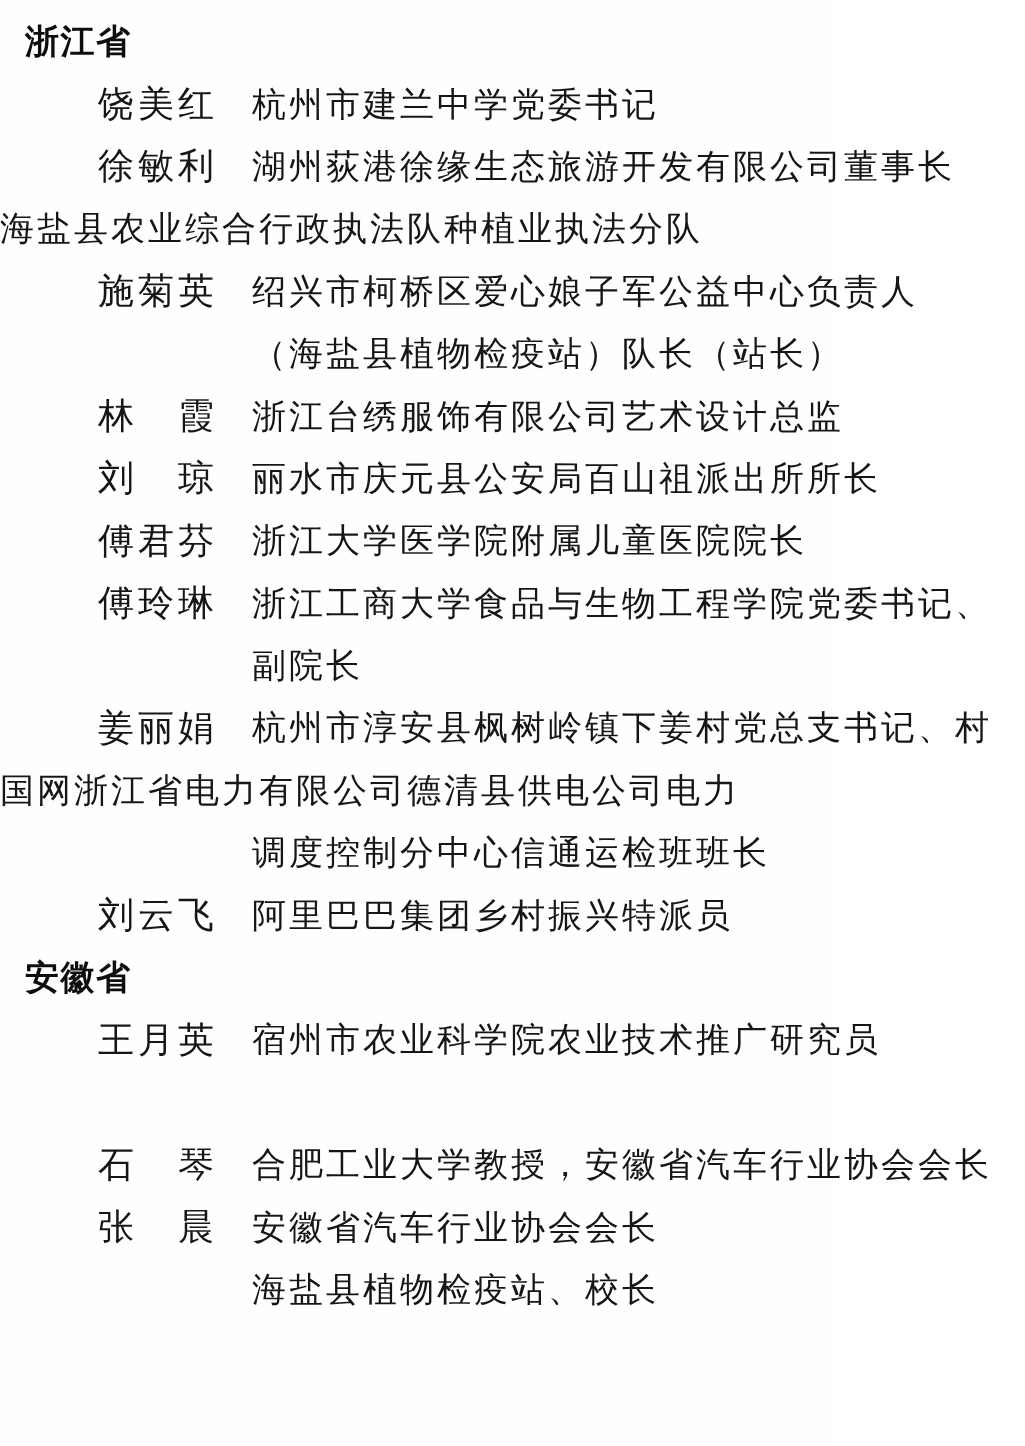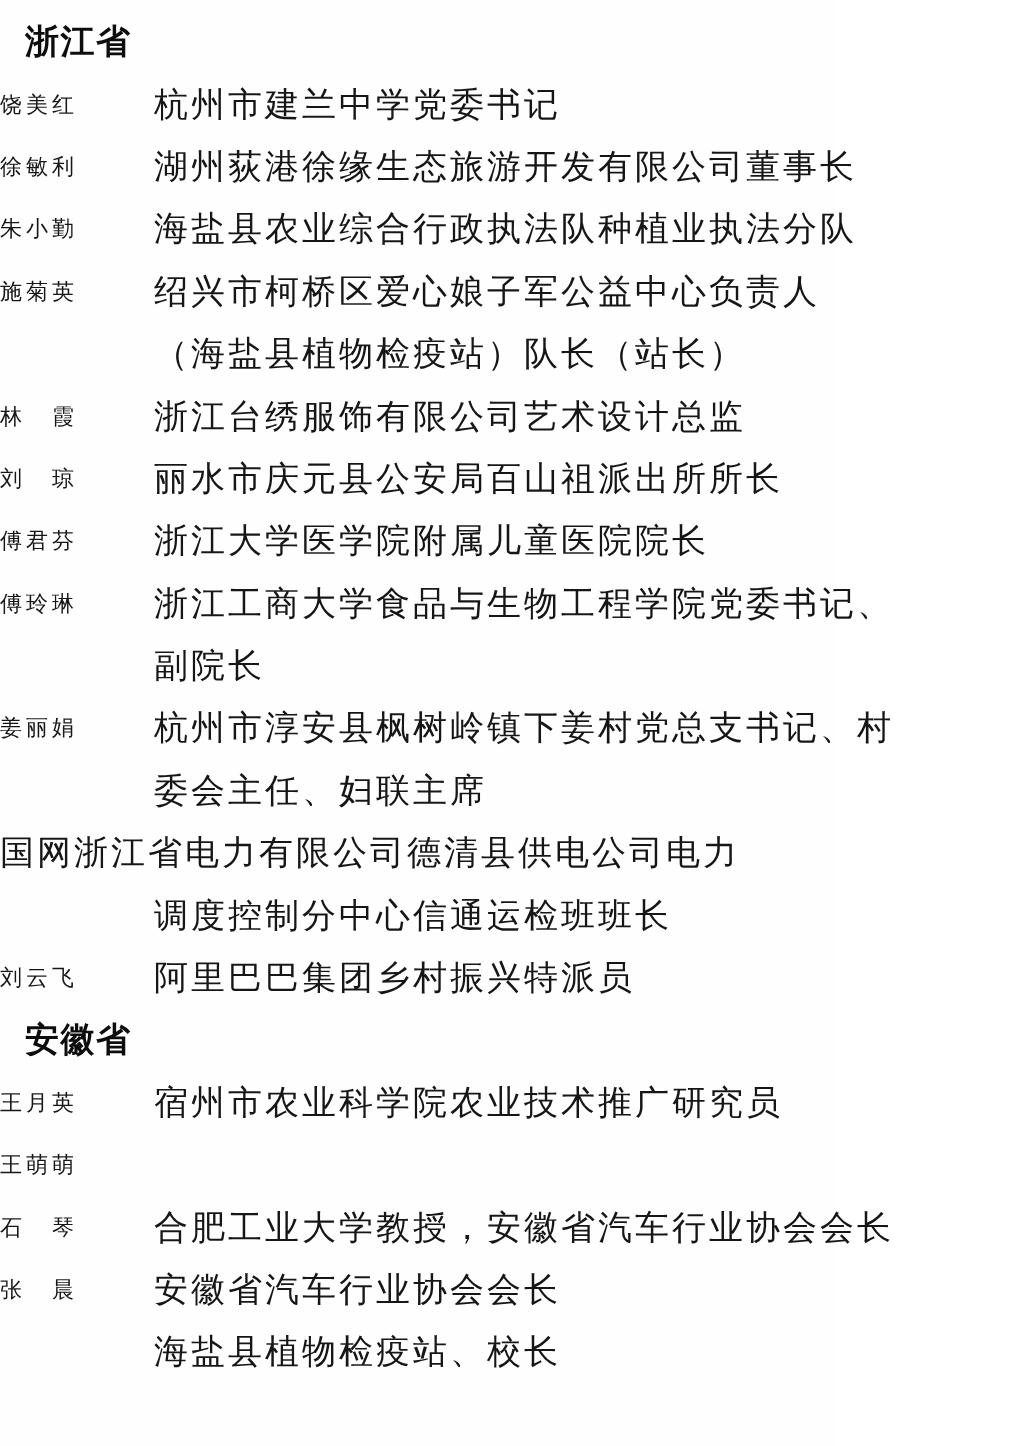--- a/index.html
+++ b/index.html
@@ -28,24 +28,25 @@
   }
   .province {
     margin-left: 25px;
     font-family: "Liberation Sans", "DejaVu Sans", sans-serif;
     font-weight: 700;
     font-size: 34px;
     letter-spacing: 1.5px;
     color: #0d0d0d;
   }
   .name {
+    margin-left: 98px;
     width: 154px;
     flex: 0 0 auto;
     font-family: "Liberation Serif", "DejaVu Serif", serif;
-    font-size: 22px;
+    font-size: 36px;
     letter-spacing: 4px;
     color: #161616;
   }
   .title {
     font-family: Liberation Sans, sans-serif;
     font-size: 34px;
     letter-spacing: 3px;
     color: #161616;
   }
 </style>
@@ -62,21 +63,20 @@
     <span class="name">饶美红</span>
     <span class="title">杭州市建兰中学党委书记</span>
   </div>
 
   <div class="line">
     <span class="name">徐敏利</span>
     <span class="title">湖州荻港徐缘生态旅游开发有限公司董事长</span>
   </div>
 
   <div class="line">
-    <span class="name">朱小勤</span>
     <span class="title">海盐县农业综合行政执法队种植业执法分队</span>
   </div>
   <div class="line">
     <span class="name">施菊英</span>
     <span class="title">绍兴市柯桥区爱心娘子军公益中心负责人</span>
   </div>
 
   <div class="line">
     <span class="name"></span>
     <span class="title">（海盐县植物检疫站）队长（站长）</span>
@@ -103,24 +103,20 @@
   </div>
   <div class="line">
     <span class="name"></span>
     <span class="title">副院长</span>
   </div>
 
   <div class="line">
     <span class="name">姜丽娟</span>
     <span class="title">杭州市淳安县枫树岭镇下姜村党总支书记、村</span>
   </div>
-  <div class="line">
-    <span class="name"></span>
-    <span class="title">委会主任、妇联主席</span>
-  </div>
 
   <div class="line">
     <span class="title">国网浙江省电力有限公司德清县供电公司电力</span>
   </div>
   <div class="line">
     <span class="name"></span>
     <span class="title">调度控制分中心信通运检班班长</span>
   </div>
 
   <div class="line">
@@ -131,21 +127,20 @@
   <div class="line">
     <span class="province">安徽省</span>
   </div>
 
   <div class="line">
     <span class="name">王月英</span>
     <span class="title">宿州市农业科学院农业技术推广研究员</span>
   </div>
 
   <div class="line">
-    <span class="name">王萌萌</span>
   </div>
 
   <div class="line">
     <span class="name">石　琴</span>
     <span class="title">合肥工业大学教授，安徽省汽车行业协会会长</span>
   </div>
 
   <div class="line">
     <span class="name">张　晨</span>
     <span class="title">安徽省汽车行业协会会长</span>

